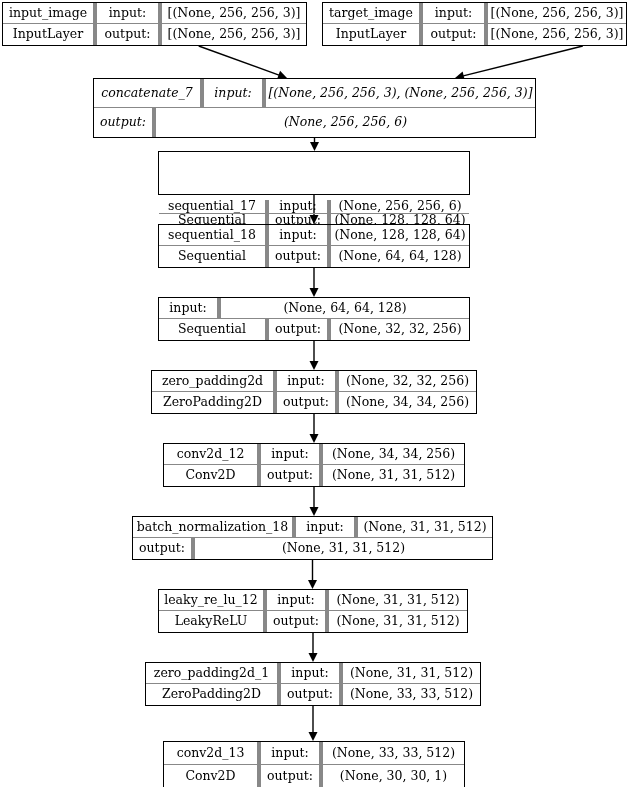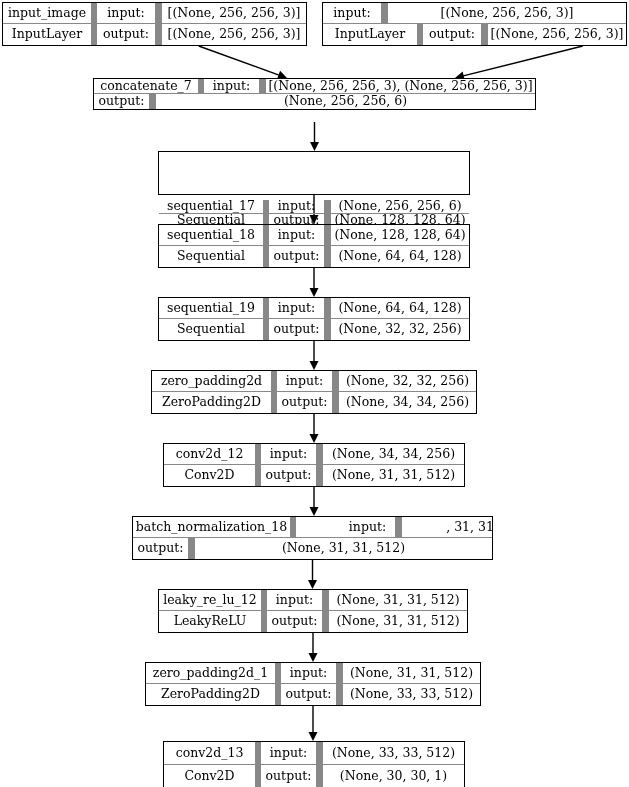--- a/index.html
+++ b/index.html
@@ -48,24 +48,24 @@
     display: flex;
     align-items: center;
     justify-content: center;
     white-space: nowrap;
     font-size: 12.5px;
     color: #000000;
     line-height: 1;
     overflow: hidden;
   }
   .cell.c-name {
-    border-right: 6px solid #f9a8d4;
+    border-right: 4px solid #f9a8d4;
   }
   .cell.c-io {
-    border-right: 7px solid #0f172a;
+    border-right: 4px solid #0f172a;
   }
   .cell.c-shape {
     flex: 1 1 auto;
   }
 
   
   #edges {
     position: absolute;
     left: 0;
     top: 0;
@@ -114,30 +114,31 @@
         <div class="cell c-shape">[(None, 256, 256, 3)]</div>
       </div>
       <div class="node-row bottom">
         <div class="cell c-name" style="width: 94px; flex: 0 0 94px; border-right-color: rgb(136, 136, 136);">InputLayer</div>
         <div class="cell c-io" style="width: 65px; flex: 0 0 65px; border-right-color: rgb(136, 136, 136);">output:</div>
         <div class="cell c-shape">[(None, 256, 256, 3)]</div>
       </div>
     </div>
     <div class="node" style="left: 322px; top: 2px; width: 305px; height: 44px; border-color: rgb(0, 0, 0);">
       <div class="node-row top" style="border-bottom-color: rgb(136, 136, 136);">
+        <div class="cell c-name" style="width: 100px; flex: 0 0 100px; border-right-color: rgb(136, 136, 136);">target_image</div>
         <div class="cell c-io" style="width: 65px; flex: 0 0 65px; border-right-color: rgb(136, 136, 136);">input:</div>
         <div class="cell c-shape">[(None, 256, 256, 3)]</div>
       </div>
       <div class="node-row bottom">
         <div class="cell c-name" style="width: 100px; flex: 0 0 100px; border-right-color: rgb(136, 136, 136);">InputLayer</div>
         <div class="cell c-io" style="width: 65px; flex: 0 0 65px; border-right-color: rgb(136, 136, 136);">output:</div>
         <div class="cell c-shape">[(None, 256, 256, 3)]</div>
       </div>
     </div>
-    <div class="node" style="left: 93px; top: 78px; width: 443px; height: 32px; border-color: rgb(0, 0, 0);">
+    <div class="node" style="left: 93px; top: 78px; width: 443px; height: 60px; border-color: rgb(0, 0, 0); font-style: italic;">
       <div class="node-row top" style="border-bottom-color: rgb(136, 136, 136);">
         <div class="cell c-name" style="width: 110px; flex: 0 0 110px; border-right-color: rgb(136, 136, 136);">concatenate_7</div>
         <div class="cell c-io" style="width: 62px; flex: 0 0 62px; border-right-color: rgb(136, 136, 136);">input:</div>
         <div class="cell c-shape">[(None, 256, 256, 3), (None, 256, 256, 3)]</div>
       </div>
       <div class="node-row bottom">
         <div class="cell c-io" style="width: 62px; flex: 0 0 62px; border-right-color: rgb(136, 136, 136);">output:</div>
         <div class="cell c-shape">(None, 256, 256, 6)</div>
       </div>
     </div>
@@ -160,21 +161,20 @@
         <div class="cell c-shape">(None, 128, 128, 64)</div>
       </div>
       <div class="node-row bottom">
         <div class="cell c-name" style="width: 110px; flex: 0 0 110px; border-right-color: rgb(136, 136, 136);">Sequential</div>
         <div class="cell c-io" style="width: 62px; flex: 0 0 62px; border-right-color: rgb(136, 136, 136);">output:</div>
         <div class="cell c-shape">(None, 64, 64, 128)</div>
       </div>
     </div>
     <div class="node" style="left: 158px; top: 297px; width: 312px; height: 44px; border-color: rgb(0, 0, 0);">
       <div class="node-row top" style="border-bottom-color: rgb(136, 136, 136);">
-        <div class="cell c-name" style="width: 110px; flex: 0 0 110px; border-right-color: rgb(136, 136, 136);">sequential_19</div>
         <div class="cell c-io" style="width: 62px; flex: 0 0 62px; border-right-color: rgb(136, 136, 136);">input:</div>
         <div class="cell c-shape">(None, 64, 64, 128)</div>
       </div>
       <div class="node-row bottom">
         <div class="cell c-name" style="width: 110px; flex: 0 0 110px; border-right-color: rgb(136, 136, 136);">Sequential</div>
         <div class="cell c-io" style="width: 62px; flex: 0 0 62px; border-right-color: rgb(136, 136, 136);">output:</div>
         <div class="cell c-shape">(None, 32, 32, 256)</div>
       </div>
     </div>
     <div class="node" style="left: 151px; top: 370px; width: 326px; height: 44px; border-color: rgb(0, 0, 0);">
@@ -195,21 +195,21 @@
         <div class="cell c-io" style="width: 62px; flex: 0 0 62px; border-right-color: rgb(136, 136, 136);">input:</div>
         <div class="cell c-shape">(None, 34, 34, 256)</div>
       </div>
       <div class="node-row bottom">
         <div class="cell c-name" style="width: 97px; flex: 0 0 97px; border-right-color: rgb(136, 136, 136);">Conv2D</div>
         <div class="cell c-io" style="width: 62px; flex: 0 0 62px; border-right-color: rgb(136, 136, 136);">output:</div>
         <div class="cell c-shape">(None, 31, 31, 512)</div>
       </div>
     </div>
     <div class="node" style="left: 132px; top: 516px; width: 361px; height: 44px; border-color: rgb(0, 0, 0);">
-      <div class="node-row top" style="border-bottom-color: rgb(136, 136, 136); gap: 44px;">
+      <div class="node-row top" style="border-bottom-color: rgb(136, 136, 136);">
         <div class="cell c-name" style="width: 163px; flex: 0 0 163px; border-right-color: rgb(136, 136, 136);">batch_normalization_18</div>
         <div class="cell c-io" style="width: 62px; flex: 0 0 62px; border-right-color: rgb(136, 136, 136);">input:</div>
         <div class="cell c-shape">(None, 31, 31, 512)</div>
       </div>
       <div class="node-row bottom">
         <div class="cell c-io" style="width: 62px; flex: 0 0 62px; border-right-color: rgb(136, 136, 136);">output:</div>
         <div class="cell c-shape">(None, 31, 31, 512)</div>
       </div>
     </div>
     <div class="node" style="left: 158px; top: 589px; width: 310px; height: 44px; border-color: rgb(0, 0, 0); justify-content: space-between;">

